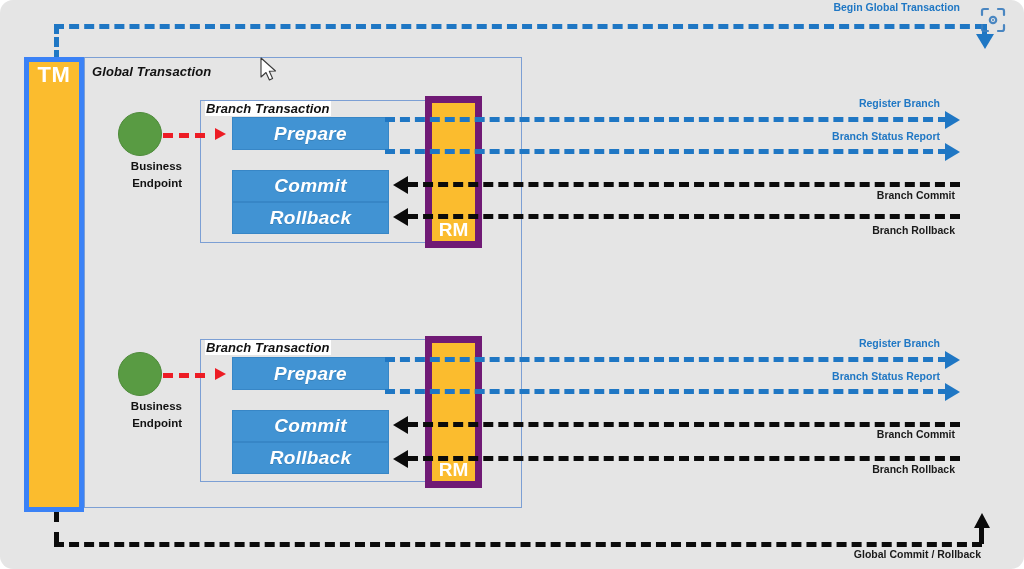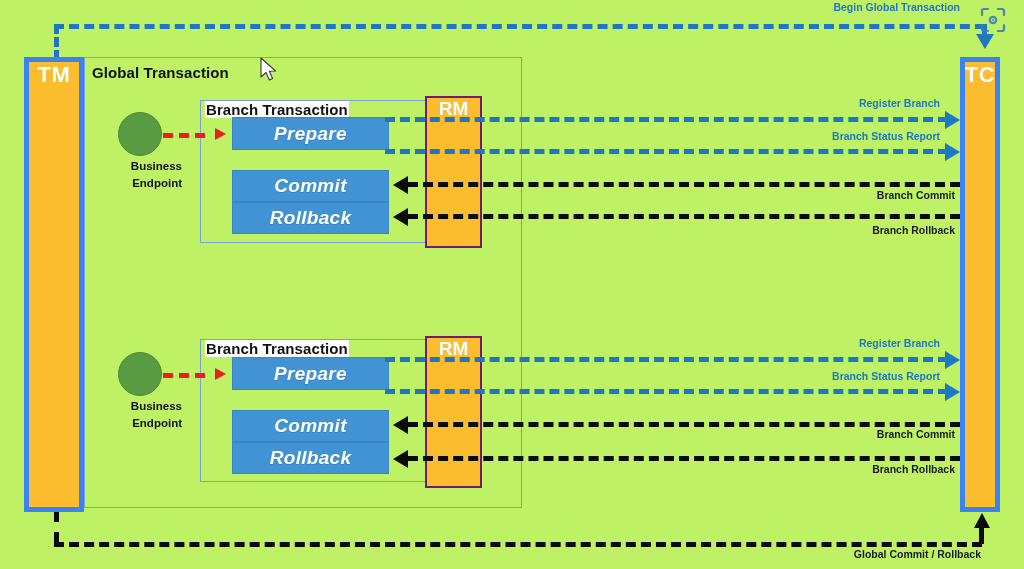--- a/index.html
+++ b/index.html
@@ -1,41 +1,41 @@
 <!DOCTYPE html>
 <html><head>
 <meta charset="utf-8">
 <style>
   html,body{margin:0;padding:0;background:#ffffff;}
   body{width:1024px;height:569px;overflow:hidden;
        font-family:"Liberation Sans","DejaVu Sans",sans-serif;}
-  #stage{position:relative;width:1024px;height:569px;background:#bef264;}
+  #stage{position:relative;width:1024px;height:569px;background:#e5e5e5;border-radius:13px;}
 
   .abs{position:absolute;box-sizing:border-box;}
 
   
   .pillar{background:#FBBC2E;border:5px solid #3b82f6;
           display:flex;align-items:flex-start;justify-content:center;}
   .pillar-label{color:#ffffff;font-size:22px;font-weight:700;letter-spacing:.5px;}
 
   
   .boxframe{border:1px solid #7C9FD4;background:transparent;}
-  .frame-title{font-size:15px;font-weight:700;color:#111;
-               letter-spacing:.1px;white-space:nowrap;}
+  .frame-title{font-size:13px;font-weight:700;color:#111;
+               letter-spacing:.1px;white-space:nowrap;font-style:italic;}
 
   
   .opbox{background:#4193D3;border:1px solid #3786C6;
          display:flex;align-items:center;justify-content:center;}
   .opbox span{color:#ffffff;font-style:italic;font-weight:700;
               font-size:19px;letter-spacing:.3px;
               text-shadow:0 1px 0 rgba(0,0,0,.12);}
 
   
-  .rmbar{background:#FBBC2E;border:2px solid #701a75;
-         display:flex;align-items:flex-start;justify-content:center;}
+  .rmbar{background:#FBBC2E;border:7px solid #701a75;
+         display:flex;align-items:flex-end;justify-content:center;}
   .rmbar span{color:#ffffff;font-size:19px;font-weight:700;}
 
   
   .circle{border-radius:50%;background:#599B43;border:1px solid #4d8a39;}
   .endpoint-label{font-size:11.5px;font-weight:700;color:#111;
                   text-align:right;line-height:1.45;white-space:pre-line;}
 
   
   .dash-h{height:0;border-top-style:dashed;}
   .dash-v{width:0;border-left-style:dashed;}
@@ -88,23 +88,20 @@
       </g>
       <circle cx="15" cy="15" r="3.2" fill="none" stroke="#3D7FBF" stroke-width="2.2"></circle>
       <circle cx="15" cy="15" r="1" fill="#3D7FBF"></circle>
     </svg>
   </div>
 
   <div class="abs pillar" style="left:24px;top:57px;width:60px;height:455px;">
     <span class="pillar-label">TM</span>
   </div>
 
-  <div class="abs pillar" style="left:960px;top:57px;width:40px;height:455px;">
-    <span class="pillar-label">TC</span>
-  </div>
 
   <div class="abs boxframe" style="left:84px;top:57px;width:438px;height:451px;"></div>
   <div class="abs frame-title" style="left:92px;top:64px;">Global Transaction</div>
 
   <div class="abs boxframe" style="left:200px;top:100px;width:282px;height:143px;"></div>
   <div class="abs frame-title" style="left:205px;top:101px;background:#fff;padding:0 1px;">Branch Transaction</div>
 
   <div class="abs circle" style="left:118px;top:112px;width:44px;height:44px;"></div>
   <div class="abs endpoint-label" style="left:98px;top:158px;width:84px;">Business
 Endpoint</div>

